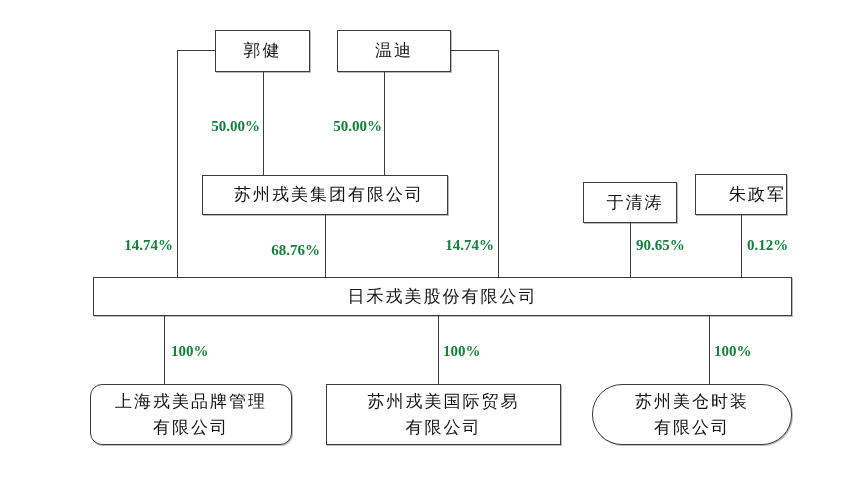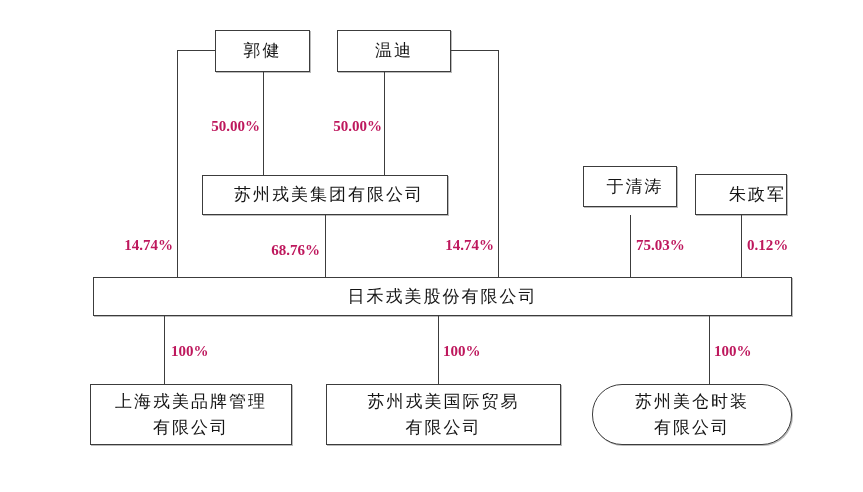--- a/index.html
+++ b/index.html
@@ -37,21 +37,21 @@
     box-sizing: border-box;
     color: #141414;
     font-size: 17px;
     letter-spacing: 2px;
     line-height: 26px;
     text-align: center;
     white-space: nowrap;
   }
   .pct {
     position: absolute;
-    color: #be185d;
+    color: #15803d;
     font-size: 15px;
     font-weight: bold;
     height: 18px;
     line-height: 18px;
     white-space: nowrap;
   }
   .pct.r { text-align: right; }
   .pct.l { text-align: left; }
 </style>
 </head>
@@ -75,50 +75,50 @@
   <div class="box" style="left:215px; top:30px; width:95px; height:42px;">
     <span>郭健</span>
   </div>
   <div class="box" style="left:337px; top:30px; width:114px; height:42px;">
     <span>温迪</span>
   </div>
 
   <div class="box" style="left:202px; top:175px; width:246px; height:40px;padding-left:8px;">
     <span>苏州戎美集团有限公司</span>
   </div>
-  <div class="box" style="left:583px; top:166px; width:94px; height:41px;padding-left:10px;">
+  <div class="box" style="left:583px; top:182px; width:94px; height:41px;padding-left:10px;">
     <span>于清涛</span>
   </div>
   <div class="box" style="left:695px; top:174px; width:92px; height:41px;align-items:flex-end;">
     <span>朱政军</span>
   </div>
 
   <div class="box" style="left:93px; top:277px; width:699px; height:39px;">
     <span>日禾戎美股份有限公司</span>
   </div>
 
-  <div class="box" style="left:90px; top:384px; width:202px; height:61px;">
+  <div class="box" style="left:90px; top:384px; width:202px; height:61px;border-radius:12px;">
     <span>上海戎美品牌管理</span>
     <span>有限公司</span>
   </div>
   <div class="box" style="left:326px; top:384px; width:235px; height:61px;">
     <span>苏州戎美国际贸易</span>
     <span>有限公司</span>
   </div>
   <div class="box" style="left:592px; top:384px; width:200px; height:61px;border-radius:30px;">
     <span>苏州美仓时装</span>
     <span>有限公司</span>
   </div>
 
   <div class="pct r" style="left:186px; top:117px; width:74px;">50.00%</div>
   <div class="pct r" style="left:308px; top:117px; width:74px;">50.00%</div>
 
   <div class="pct r" style="left:99px; top:236px; width:74px;">14.74%</div>
   <div class="pct r" style="left:246px; top:241px; width:74px;">68.76%</div>
   <div class="pct r" style="left:420px; top:236px; width:74px;">14.74%</div>
-  <div class="pct l" style="left:636px; top:236px; width:70px;">75.03%</div>
+  <div class="pct l" style="left:636px; top:236px; width:70px;">90.65%</div>
   <div class="pct l" style="left:747px; top:236px; width:70px;">0.12%</div>
 
   <div class="pct l" style="left:171px; top:342px; width:60px;">100%</div>
   <div class="pct l" style="left:443px; top:342px; width:60px;">100%</div>
   <div class="pct l" style="left:714px; top:342px; width:60px;">100%</div>
 
 </div>
 
 </body></html>

